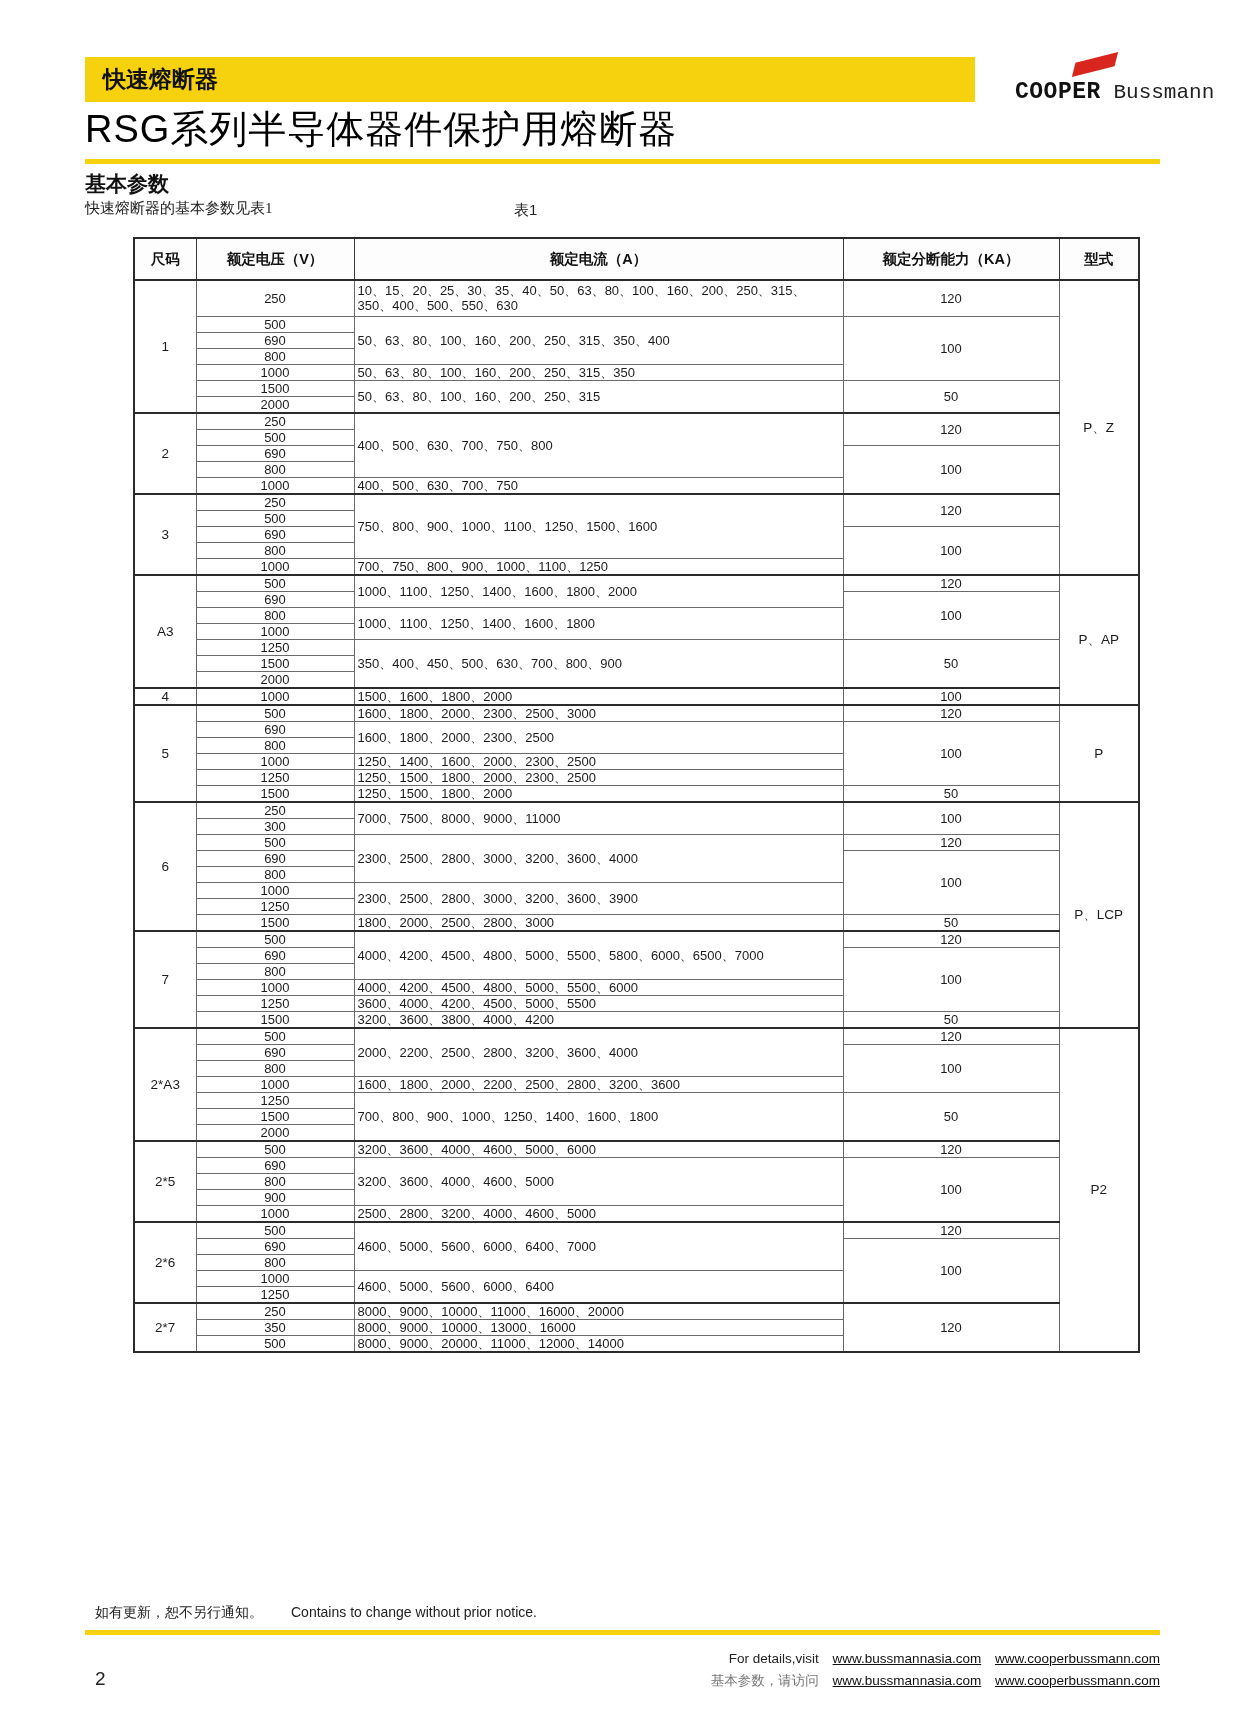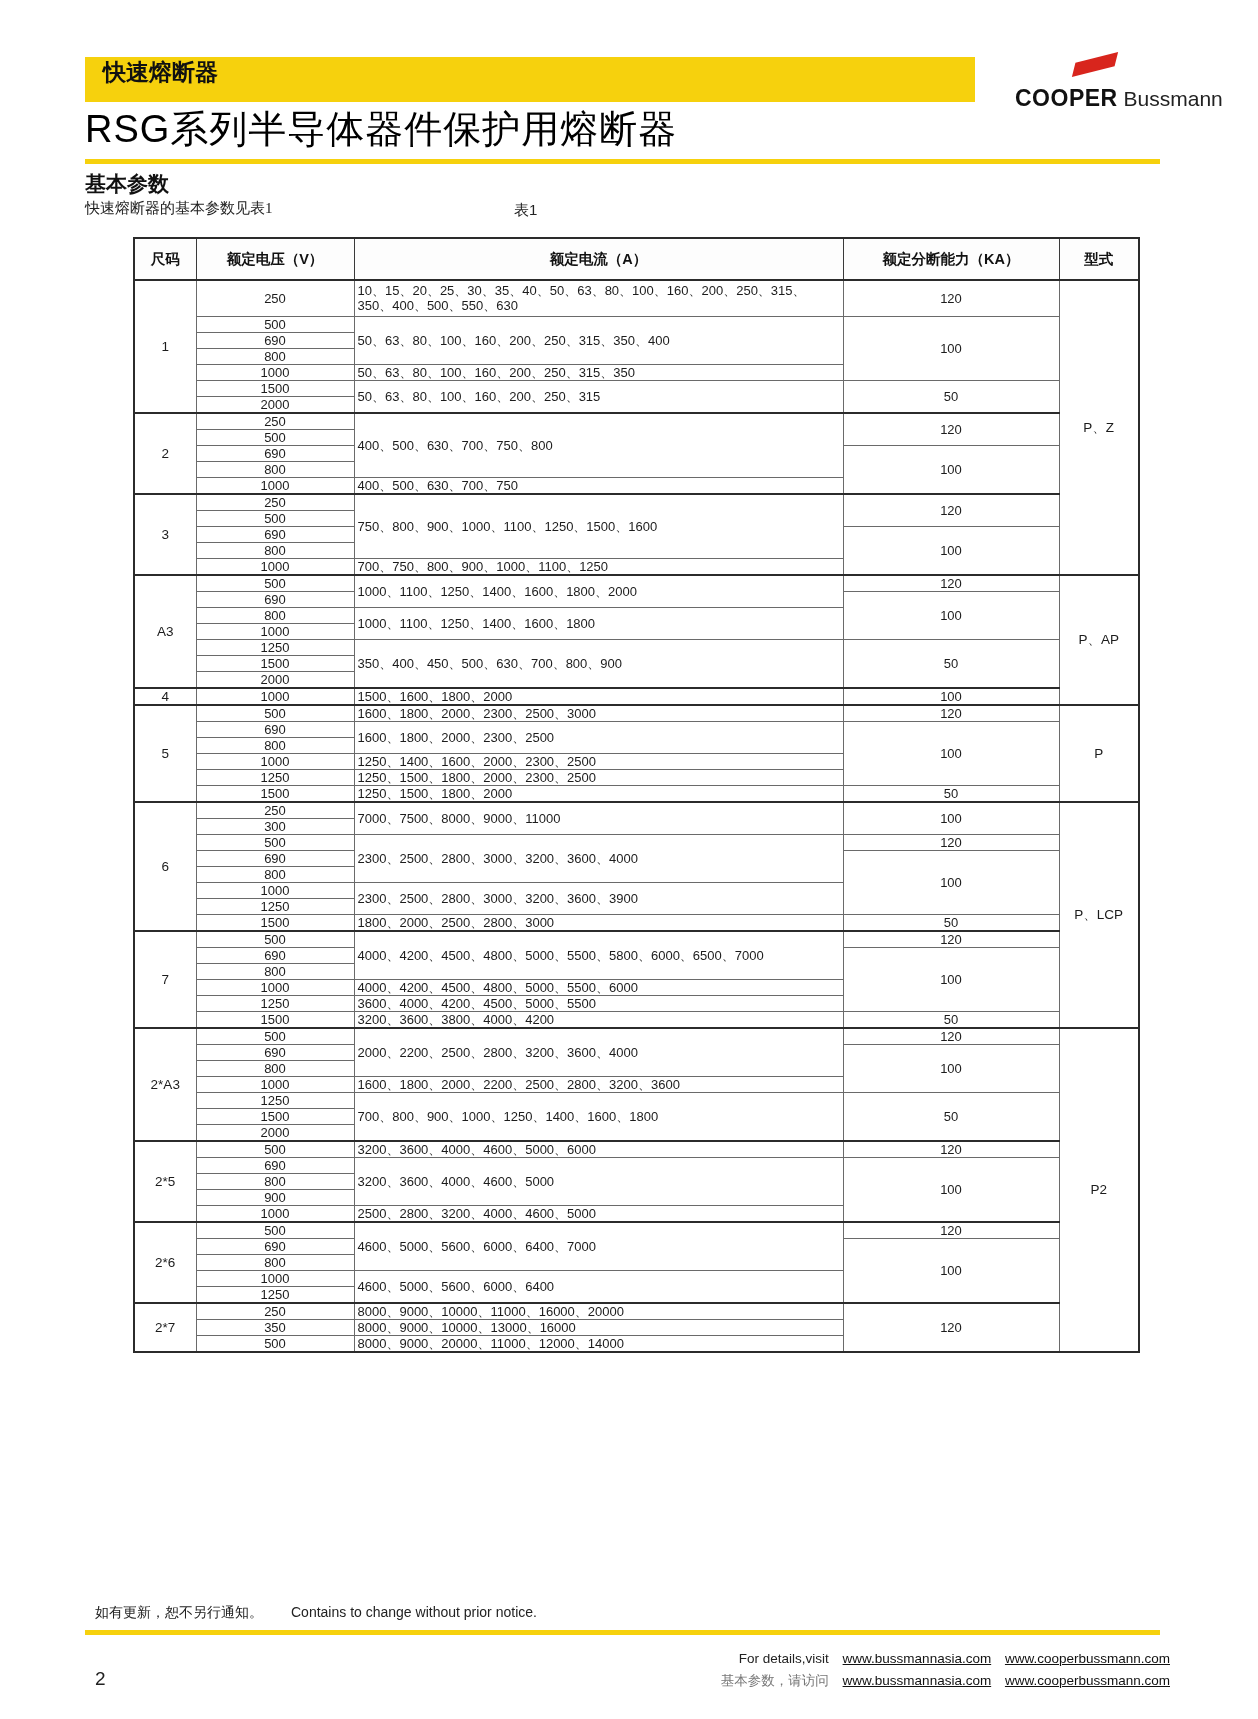--- a/index.html
+++ b/index.html
@@ -5,32 +5,32 @@
   * { box-sizing: border-box; }
   html,body { margin:0; padding:0; }
   body {
     width:1258px; height:1719px; position:relative;
     background:#ffffff; color:#1a1a1a;
     font-family:"Liberation Sans", sans-serif;
   }
   
   .banner {
     position:absolute; left:85px; top:57px; width:890px; height:45px;
-    background:#f6d10d; display:flex; 
+    background:#f6d10d; display:flex; align-items:center;
   }
   .banner-title { font-size:23px; font-weight:bold; padding-left:18px; color:#111; }
   .logo {
     position:absolute; left:1015px; top:56px; width:160px; height:48px;
   }
   .logo-flag {
     width:44px; height:13px; background:#d8251d;
     transform:rotate(-14deg) skewX(-28deg);
     margin-left:58px; margin-top:2px;
   }
-  .logo-text { white-space:nowrap; margin-top:14px; }
+  .logo-text { white-space:nowrap; margin-top:8px;font-family:Liberation Mono, monospace; }
   .logo-cooper { font-size:23px; font-weight:900; letter-spacing:0.5px; color:#111; }
   .logo-bussmann { font-size:21px; font-weight:400; color:#222; }
   .page-title {
     position:absolute; left:85px; top:104px; font-size:38px; font-weight:normal; color:#000000;
     letter-spacing:1px;
   }
   .rule-top { position:absolute; left:85px; top:159px; width:1075px; height:5px; background:#f6d10d; }
   .section-heading { position:absolute; left:85px; top:170px; font-size:21px; font-weight:bold; color:#111; }
   .section-note { position:absolute; left:85px; top:199px; font-size:15px; color:#222;font-family:Liberation Serif, serif; }
   .table-caption { position:absolute; left:514px; top:201px; font-size:15px; color:#222; }
@@ -54,21 +54,21 @@
   }
   table.params tr.tall td { height:36px; }
   table.params tr.group-start td { border-top:2px solid #2b2b2b; }
   table.params td.col-curr { text-align:left; }
   table.params td.col-size, table.params td.col-type { font-size:13.5px; }
 
   
   .notice { position:absolute; left:95px; top:1604px; font-size:14px; color:#222; }
   .notice .cn { margin-right:28px; }
   .rule-bottom { position:absolute; left:85px; top:1630px; width:1075px; height:5px; background:#f6d10d; }
-  .footer-links { position:absolute; right:88px; top:1648px; text-align:right; font-size:13.5px; line-height:22px; }
+  .footer-links { position:absolute; right:98px; top:1648px; text-align:right; font-size:13.5px; line-height:22px; }
   .footer-links .prefix-en { color:#222; }
   .footer-links .prefix-cn { color:#777; }
   .footer-links a { color:#111; text-decoration:underline; margin-left:10px; cursor:pointer; }
   .page-number { position:absolute; left:95px; top:1668px; font-size:19px; color:#222; }
 </style>
 </head>
 <body>
 
 <div class="banner">
   <span class="banner-title">快速熔断器</span>

